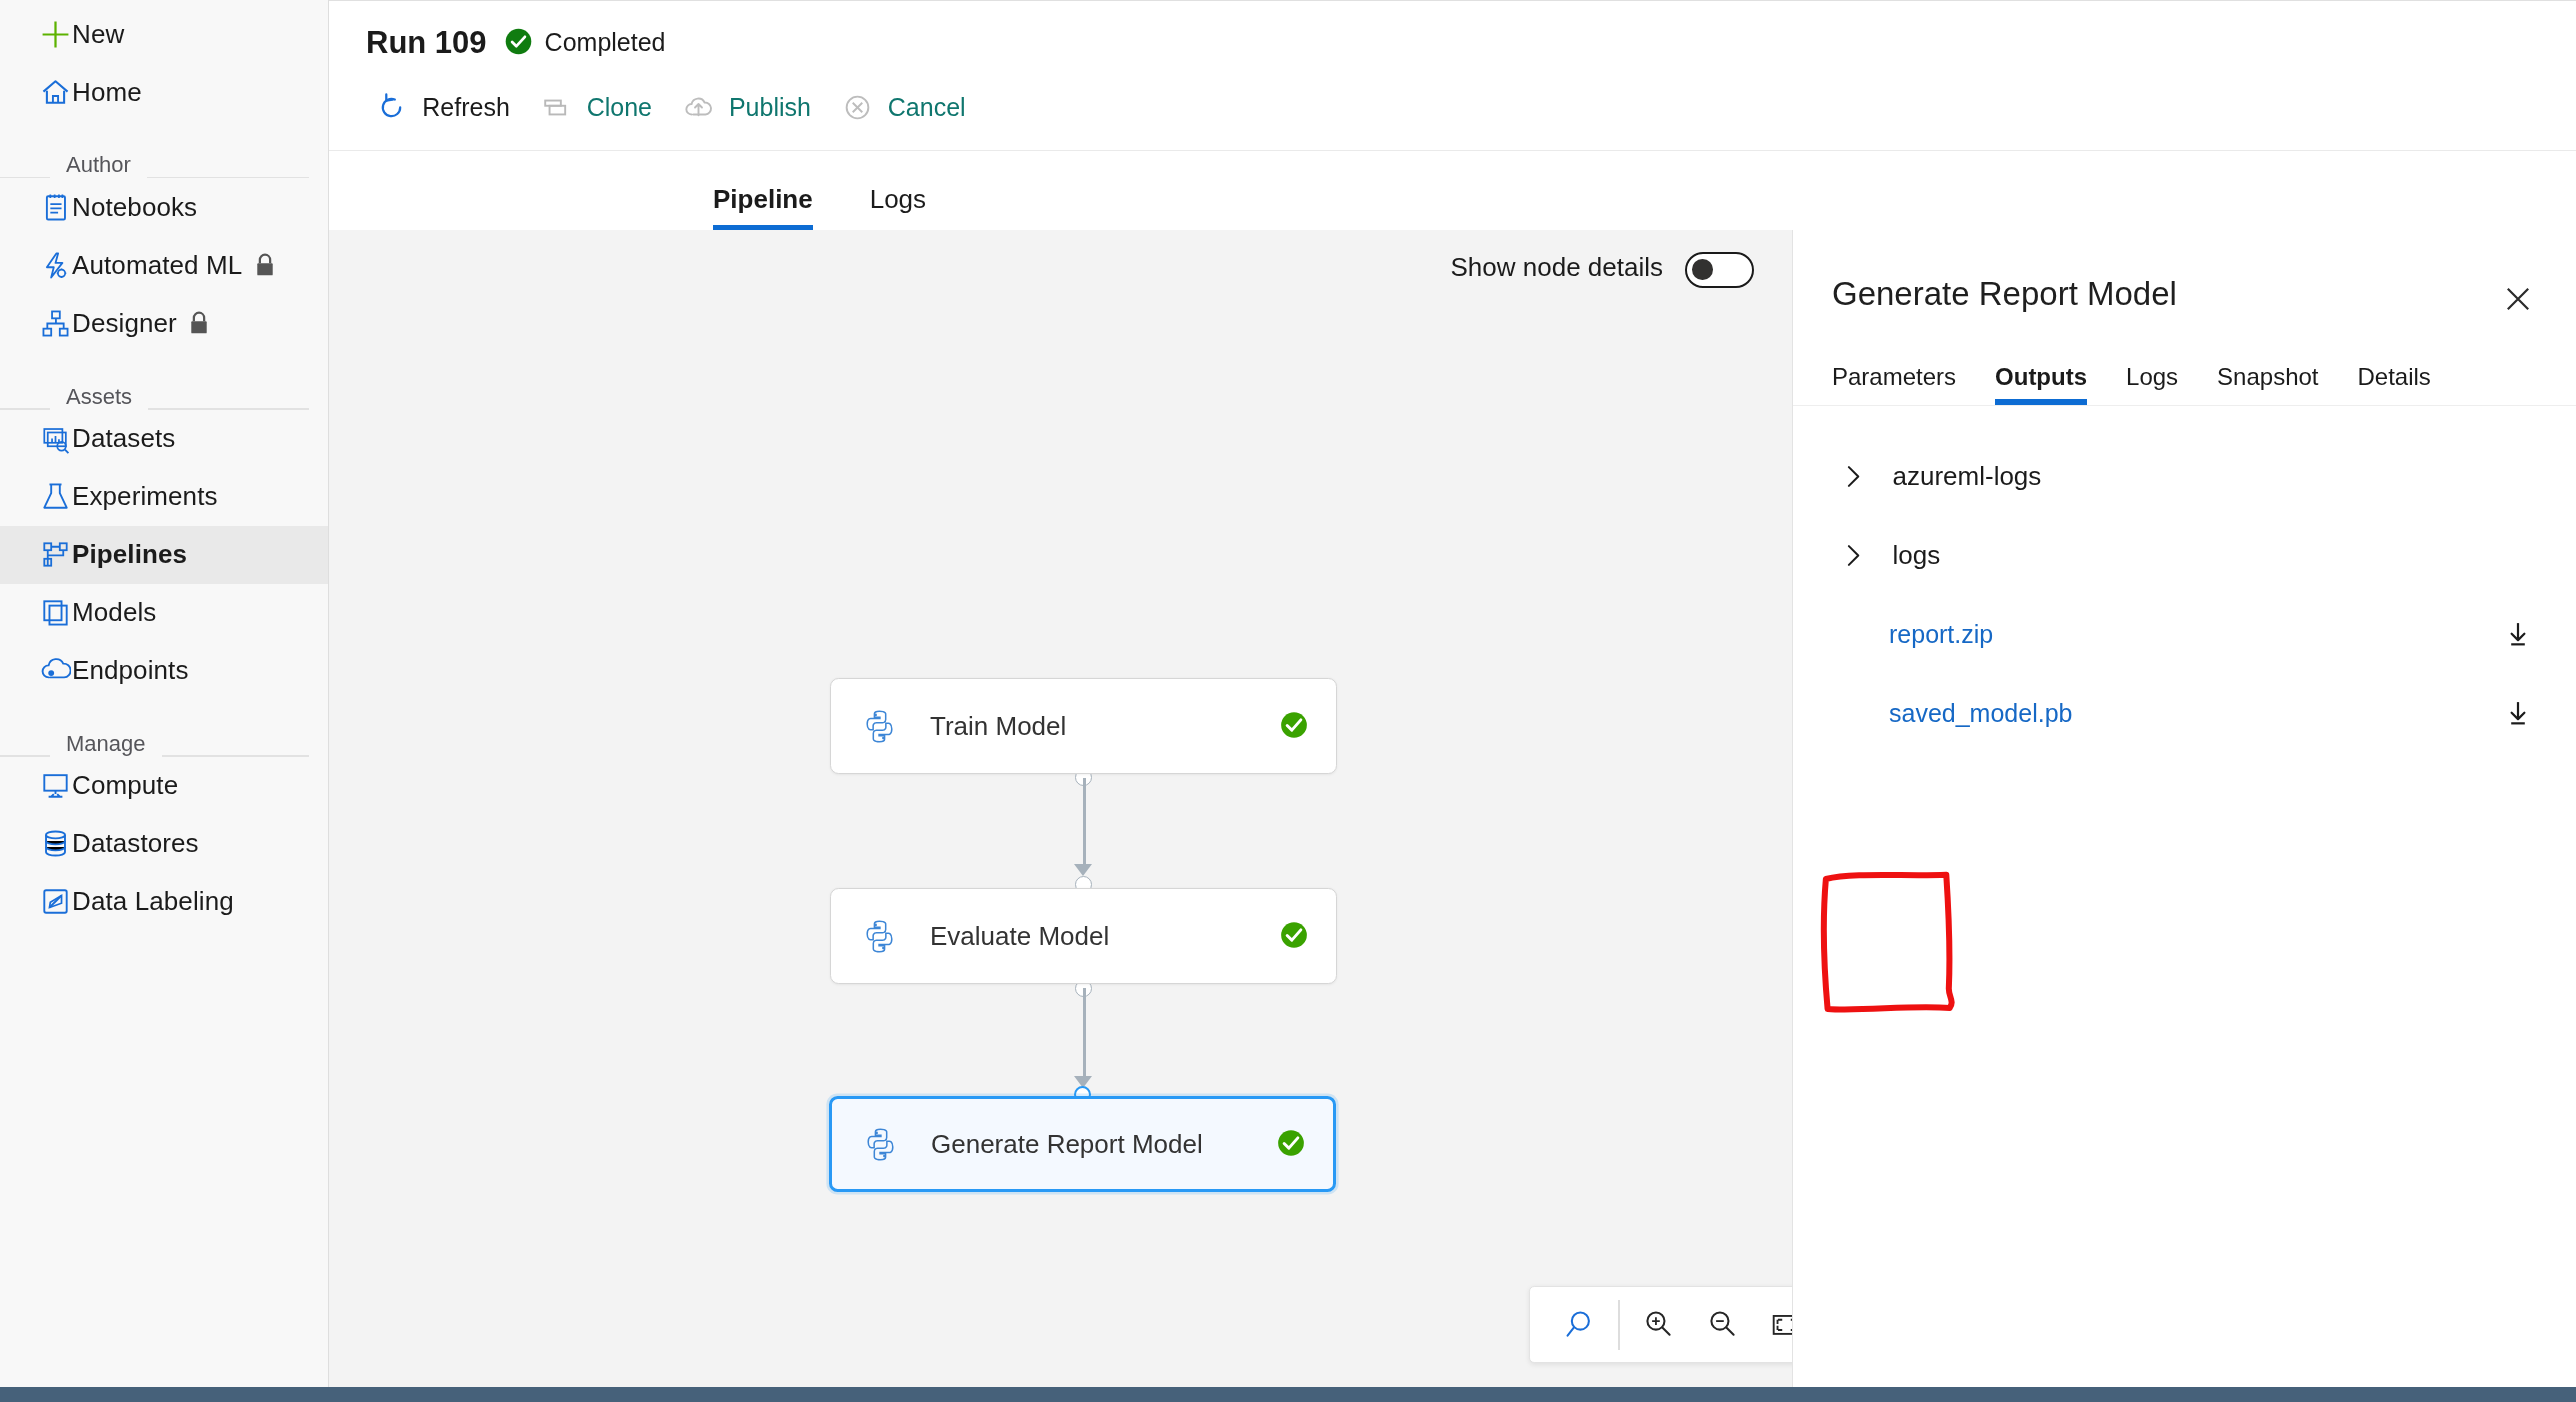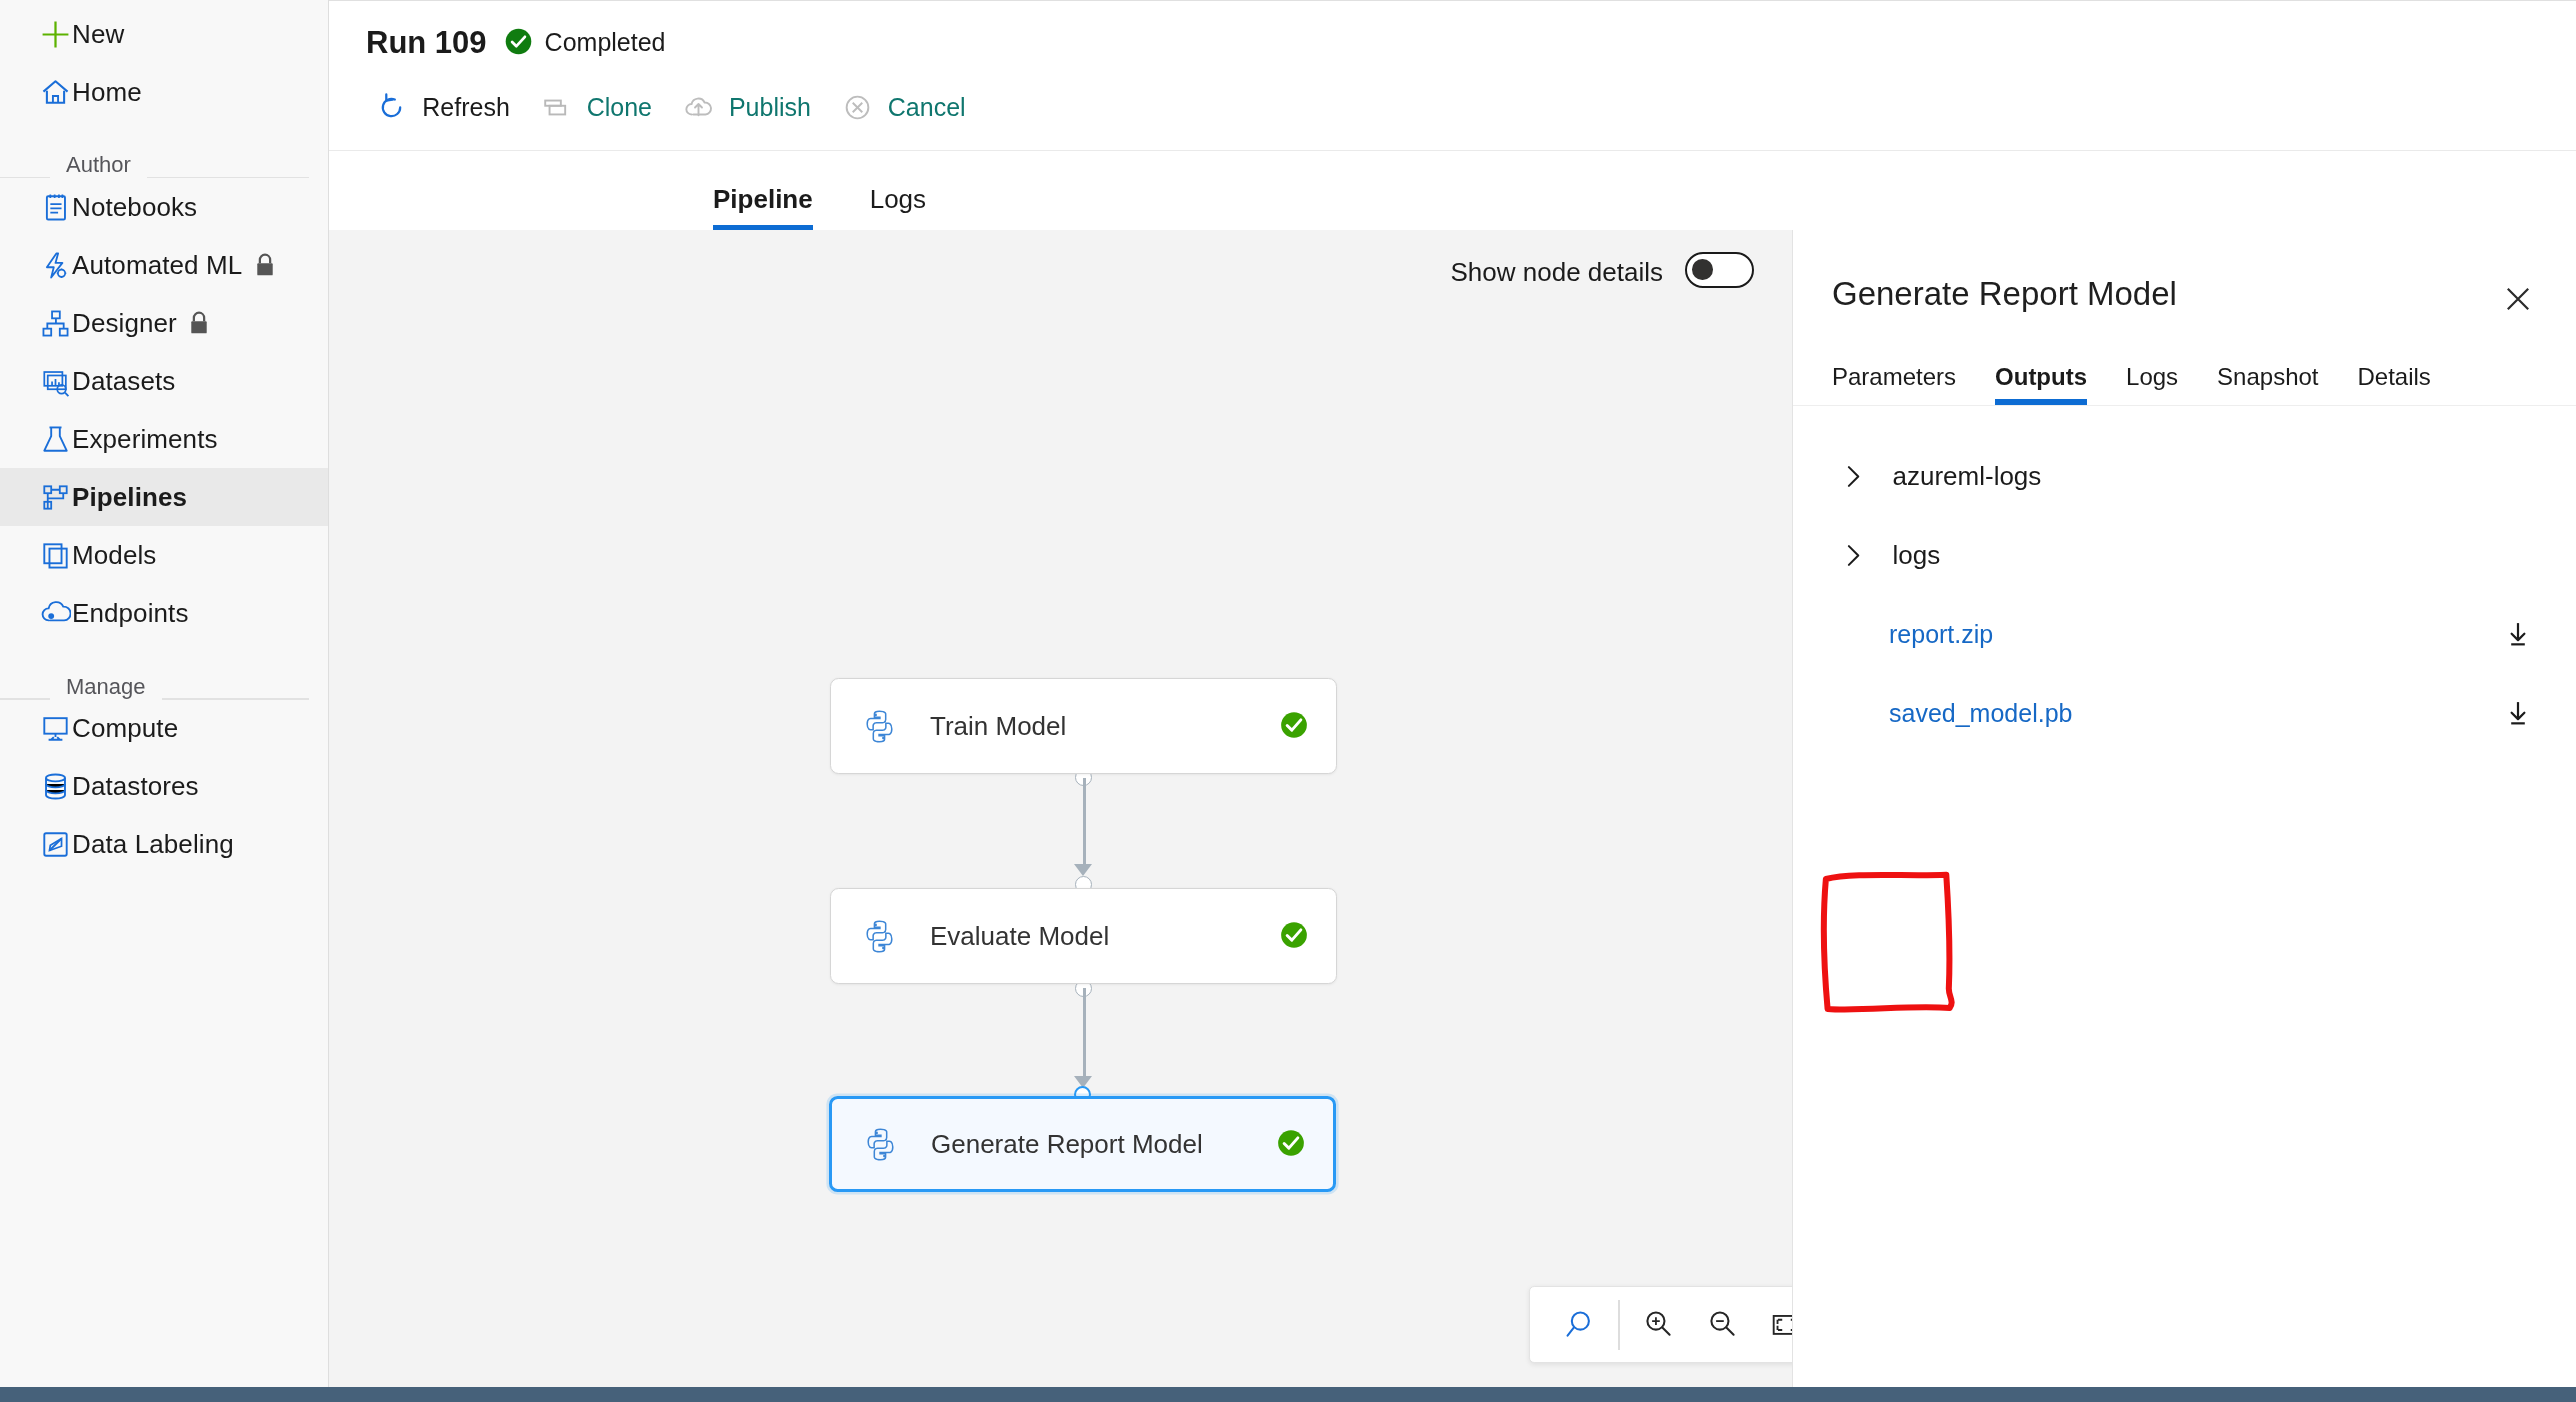--- a/index.html
+++ b/index.html
@@ -154,21 +154,21 @@
   #canvas {
     flex: 1 1 auto;
     background: #f3f3f3;
     position: relative;
     overflow: hidden;
     border-right: 1.7px solid #e3e3e3;
   }
   .node-details-bar {
     position: absolute;
     top: 21.5px; right: 38px;
-    display: flex; align-items: flex-end; gap: 22px;
+    display: flex; align-items: flex-start; gap: 22px;
   }
   .nd-label { font-size: 26px; color: #1b1b1b; }
   .toggle {
     width: 69px; height: 36px;
     border: 2.6px solid #1a1a1a;
     border-radius: 18px;
     background: #ffffff;
     position: relative;
     cursor: pointer;
   }
@@ -416,20 +416,25 @@
       </span>
       <span class="nav-label">Designer</span>
       <span class="lock-glyph">
         <svg width="24" height="26" viewBox="0 0 28 30">
           <path d="M8 13 V9 a6 6 0 0 1 12 0 v4" stroke="#555555" stroke-width="2.6" fill="none"></path>
           <rect x="5" y="13" width="18" height="14" rx="1" fill="#555555"></rect>
         </svg>
       </span>
     </div>
 
+    <div class="group-head">
+      <div class="group-rule left"></div>
+      <div class="group-label">Assets</div>
+      <div class="group-rule right"></div>
+    </div>
 
     <div class="nav-item">
       <span class="nav-icon">
         <svg width="31" height="31" viewBox="0 0 36 36">
           <rect x="5" y="7" width="21" height="16" stroke="#1a6ed8" stroke-width="2" fill="none"></rect>
           <rect x="9" y="11" width="21" height="16" stroke="#1a6ed8" stroke-width="2" fill="none"></rect>
           <path d="M14 23 V18 M18 23 V15 M22 23 V19" stroke="#1a6ed8" stroke-width="2"></path>
           <circle cx="25" cy="27" r="5" stroke="#1a6ed8" stroke-width="2" fill="none"></circle>
           <path d="M29 31 L33 35" stroke="#1a6ed8" stroke-width="2.2"></path>
         </svg>

